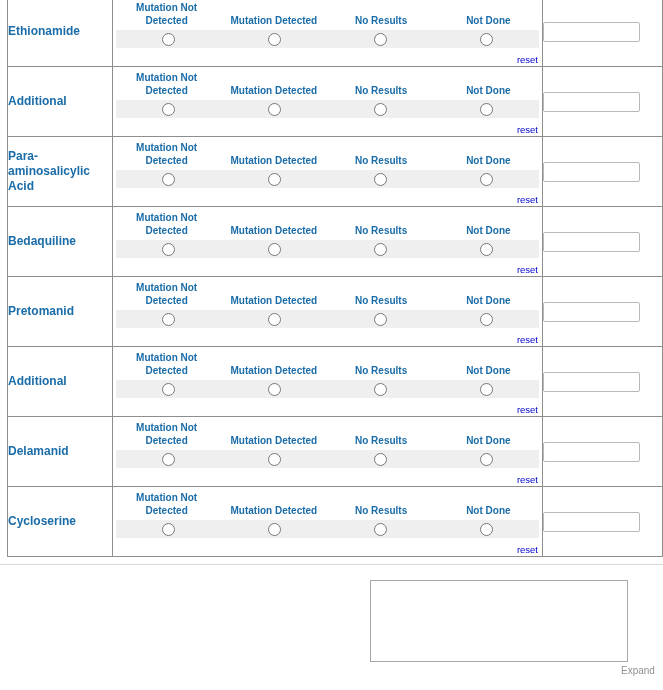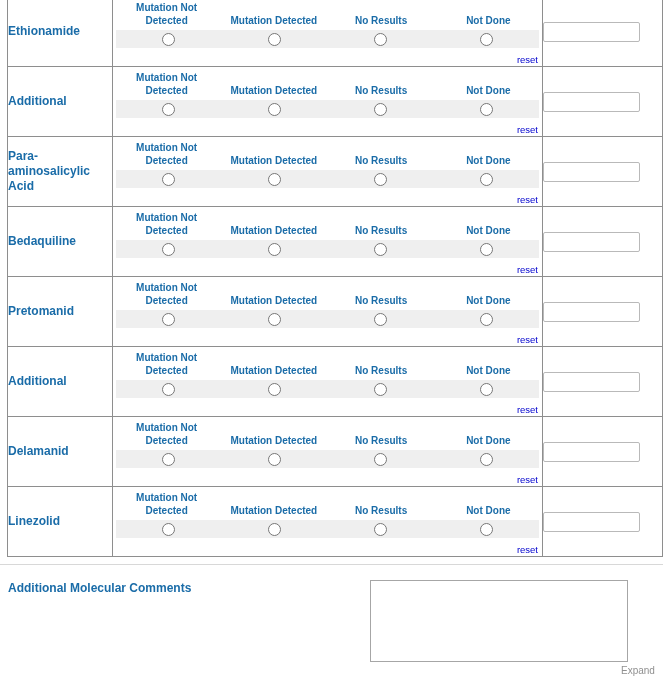--- a/index.html
+++ b/index.html
@@ -361,21 +361,21 @@
       <div class="reset-row">
         <a href="#" class="reset-link">reset</a>
       </div>
     </td>
     <td class="value-cell">
       <input type="text" class="value-input" value="" style="">
     </td>
   </tr>
 
   <tr>
-    <td class="drug-cell">Linezolid</td>
+    <td class="drug-cell">Cycloserine</td>
     <td class="options-cell">
       <div class="options-header">
         <div class="opt-h">Mutation Not Detected</div>
         <div class="opt-h">Mutation Detected</div>
         <div class="opt-h">No Results</div>
         <div class="opt-h">Not Done</div>
       </div>
       <div class="radio-bar">
         <div class="radio-slot">
                   <input type="radio" name="drug-7-result" style="">
@@ -397,19 +397,18 @@
     <td class="value-cell">
       <input type="text" class="value-input" value="" style="">
     </td>
   </tr>
 </tbody>
     </table>
   </div>
 
   <div class="section-divider"></div>
 
-  <div class="comments-label">Additional Molecular Comments</div>
 
   <textarea class="comments-textarea" value="" style=""></textarea>
 
   <a href="#" class="expand-link">Expand</a>
 
 </div>
 
 </body></html>

